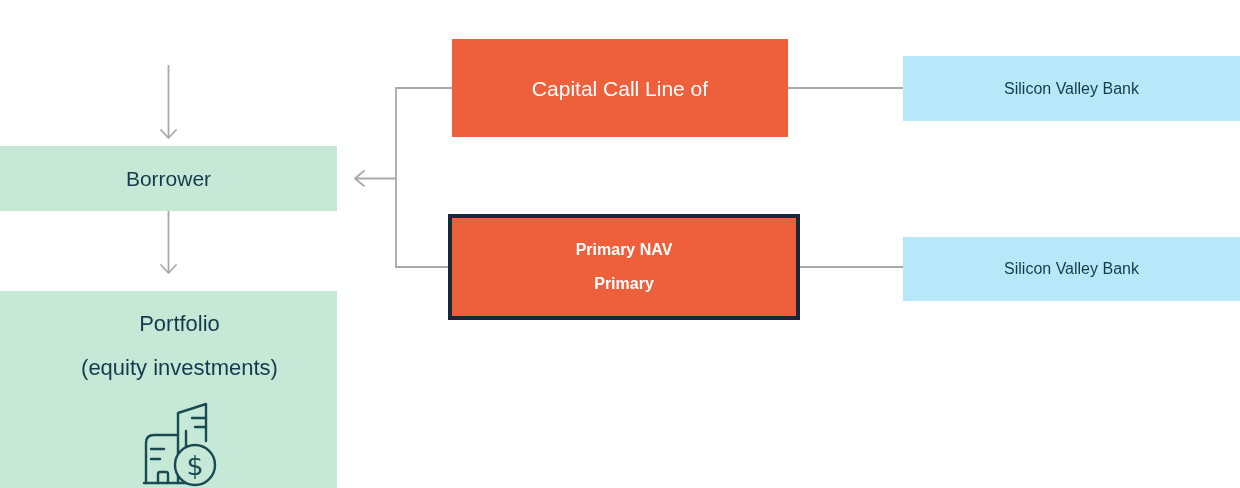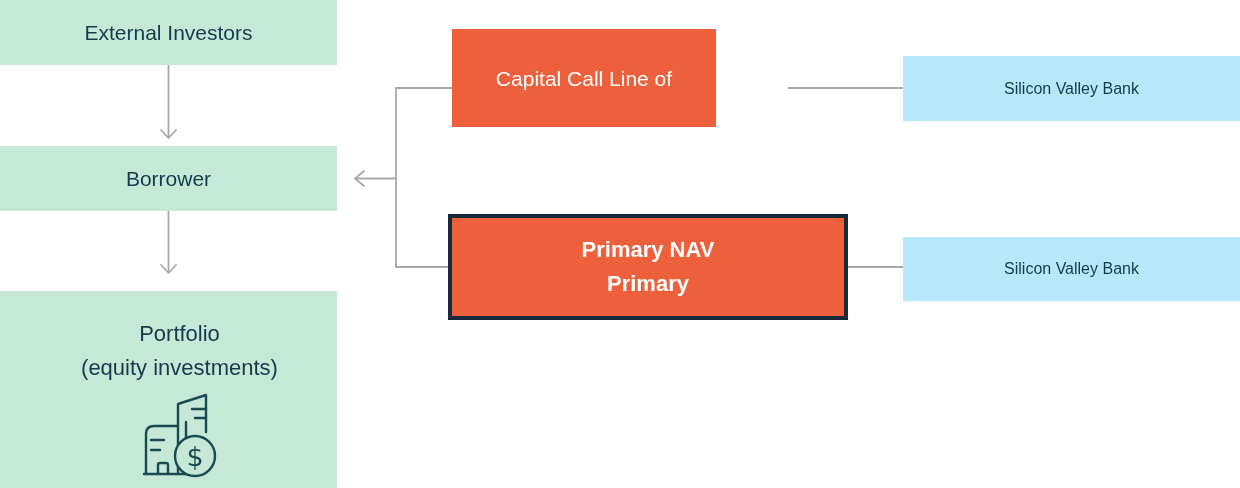--- a/index.html
+++ b/index.html
@@ -60,32 +60,32 @@
   .blue-box {
     background: var(--blue);
     color: var(--text-dark);
     font-size: 16px;
   }
   #node-external-investors { left: 0; top: 0; width: 337px; height: 65px; }
   #node-borrower           { left: 0; top: 146px; width: 337px; height: 65px; text-align: right; }
   #node-portfolio {
     left: 0; top: 291px; width: 337px; height: 197px;
     flex-direction: column;
-    justify-content: center;
+    justify-content: space-between;
     padding-top: 16px;
     font-size: 22px;
     line-height: 34px;
     padding-left: 22px;
   }
-  #node-capital-call { left: 452px; top: 29px; width: 264px; height: 98px; text-align: right; }
+  #node-capital-call { left: 452px; top: 39px; width: 336px; height: 98px; text-align: right; }
   #node-primary-nav {
-    left: 448px; top: 214px; width: 400px; height: 106px;
+    left: 448px; top: 214px; width: 352px; height: 106px;
     border: 4px solid var(--navy-border);
     font-weight: bold;
-    font-size: 22px;
+    font-size: 16px;
     line-height: 34px;
   }
   #node-svb-top    { left: 903px; top: 56px;  width: 337px; height: 65px; }
   #node-svb-bottom { left: 903px; top: 237px; width: 337px; height: 64px; }
   .portfolio-icon { margin-top: 6px; }
   .portfolio-icon path, .portfolio-icon circle {
     stroke: var(--icon-stroke);
     stroke-width: 2.4;
     fill: none;
     stroke-linecap: round;
@@ -114,23 +114,20 @@
     <path d="M396 178.5 H356"></path>
     <path class="chev" d="M364 171 L355 178.5 L364 186"></path>
 
     <path d="M168.5 65 V137"></path>
     <path class="chev" d="M161 130 L168.5 138 L176 130"></path>
 
     <path d="M168.5 211 V272"></path>
     <path class="chev" d="M161 265 L168.5 273 L176 265"></path>
   </svg>
 
-  <div class="node green-box" id="node-external-investors">
-    <span class="lbl">External Investors</span>
-  </div>
 
   <div class="node green-box" id="node-borrower">
     <span class="lbl">Borrower</span>
   </div>
 
   <div class="node green-box" id="node-portfolio">
     <span class="lbl">Portfolio</span>
     <span class="lbl">(equity investments)</span>
     <svg class="portfolio-icon" width="88" height="88" viewBox="0 0 88 86" xmlns="http://www.w3.org/2000/svg">
 

